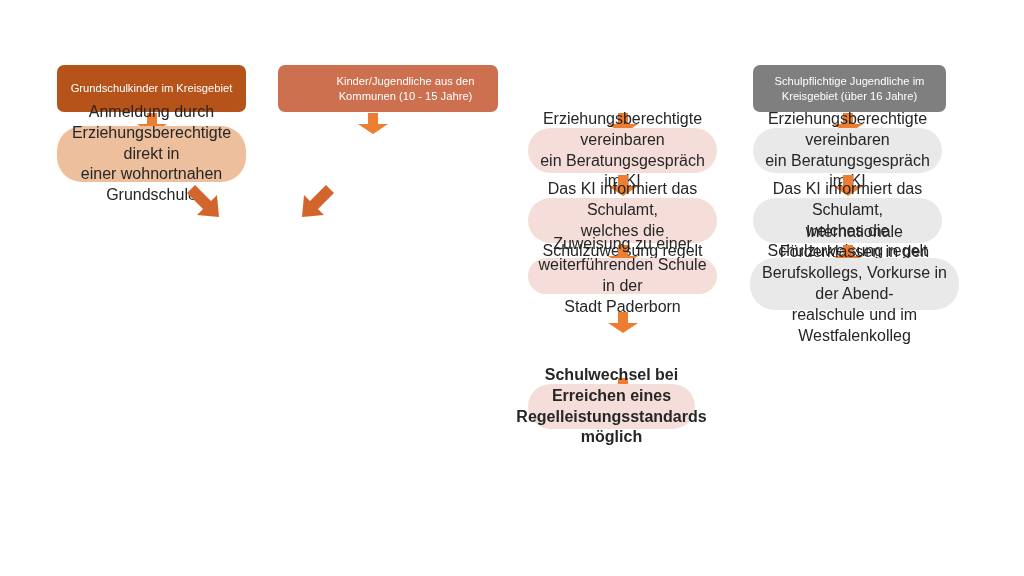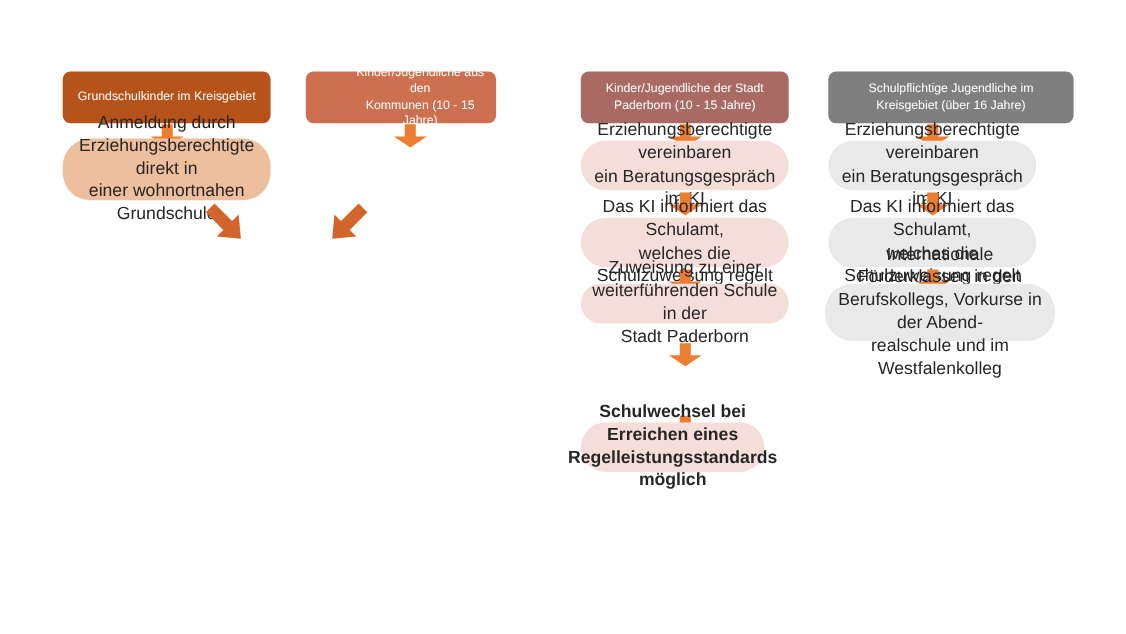--- a/index.html
+++ b/index.html
@@ -80,39 +80,37 @@
   <div class="node body-node body-c1" style="left:57px; top:126px; width:189px; height:56px;">Anmeldung durch
 Erziehungsberechtigte direkt in
 einer wohnortnahen Grundschule</div>
 
   <div class="arrow" style="left:186px; top:184px;">
     <svg width="46" height="40" viewBox="0 0 46 40" aria-hidden="true">
       <polygon points="2,8 9,1 25,17 31,11 33,33 11,31 17,25 1,9" fill="#D2652B" transform="translate(0,0)"></polygon>
     </svg>
   </div>
 
-  <div class="node hdr hdr-c2" style="left:278px; top:65px; width:173px; height:47px;padding-left:43px;">Kinder/Jugendliche aus den
+  <div class="node hdr hdr-c2" style="left:278px; top:65px; width:220px; height:47px;padding-left:43px;">Kinder/Jugendliche aus den
 Kommunen (10 - 15 Jahre)</div>
 
   <div class="arrow" style="left:357px; top:113px;">
     <svg width="32" height="22" viewBox="0 0 32 22" aria-hidden="true">
       <polygon points="11,0 21,0 21,11 31,11 16,21 1,11 11,11" fill="#ED7D31"></polygon>
     </svg>
   </div>
 
 
   <div class="arrow" style="left:289px; top:184px;">
     <svg width="46" height="40" viewBox="0 0 46 40" aria-hidden="true">
       <polygon points="44,8 37,1 21,17 15,11 13,33 35,31 29,25 45,9" fill="#D2652B"></polygon>
     </svg>
   </div>
 
 
-  <div class="node hdr hdr-c3" style="left:528px; top:65px; width:189px; height:47px;">Kinder/Jugendliche der Stadt
-Paderborn (10 - 15 Jahre)</div>
 
   <div class="arrow" style="left:607px; top:113px;">
     <svg width="32" height="22" viewBox="0 0 32 22" aria-hidden="true">
       <polygon points="11,0 21,0 21,11 31,11 16,21 1,11 11,11" fill="#ED7D31"></polygon>
     </svg>
   </div>
 
   <div class="node body-node body-c3" style="left:528px; top:128px; width:189px; height:45px;">Erziehungsberechtigte vereinbaren
 ein Beratungsgespräch im KI</div>
 
@@ -144,21 +142,21 @@
 
   <div class="arrow" style="left:607px; top:378px;">
     <svg width="32" height="22" viewBox="0 0 32 22" aria-hidden="true">
       <polygon points="11,0 21,0 21,11 31,11 16,21 1,11 11,11" fill="#ED7D31"></polygon>
     </svg>
   </div>
 
   <div class="node body-node body-c3" style="left:528px; top:384px; width:167px; height:45px;font-weight:bold;">Schulwechsel bei Erreichen eines
 Regelleistungsstandards möglich</div>
 
-  <div class="node hdr hdr-c4" style="left:753px; top:65px; width:223px; height:47px;">Schulpflichtige Jugendliche im
+  <div class="node hdr hdr-c4" style="left:753px; top:65px; width:193px; height:47px;">Schulpflichtige Jugendliche im
 Kreisgebiet (über 16 Jahre)</div>
 
   <div class="arrow" style="left:832px; top:113px;">
     <svg width="32" height="22" viewBox="0 0 32 22" aria-hidden="true">
       <polygon points="11,0 21,0 21,11 31,11 16,21 1,11 11,11" fill="#ED7D31"></polygon>
     </svg>
   </div>
 
   <div class="node body-node body-c4" style="left:753px; top:128px; width:189px; height:45px;">Erziehungsberechtigte vereinbaren
 ein Beratungsgespräch im KI</div>

